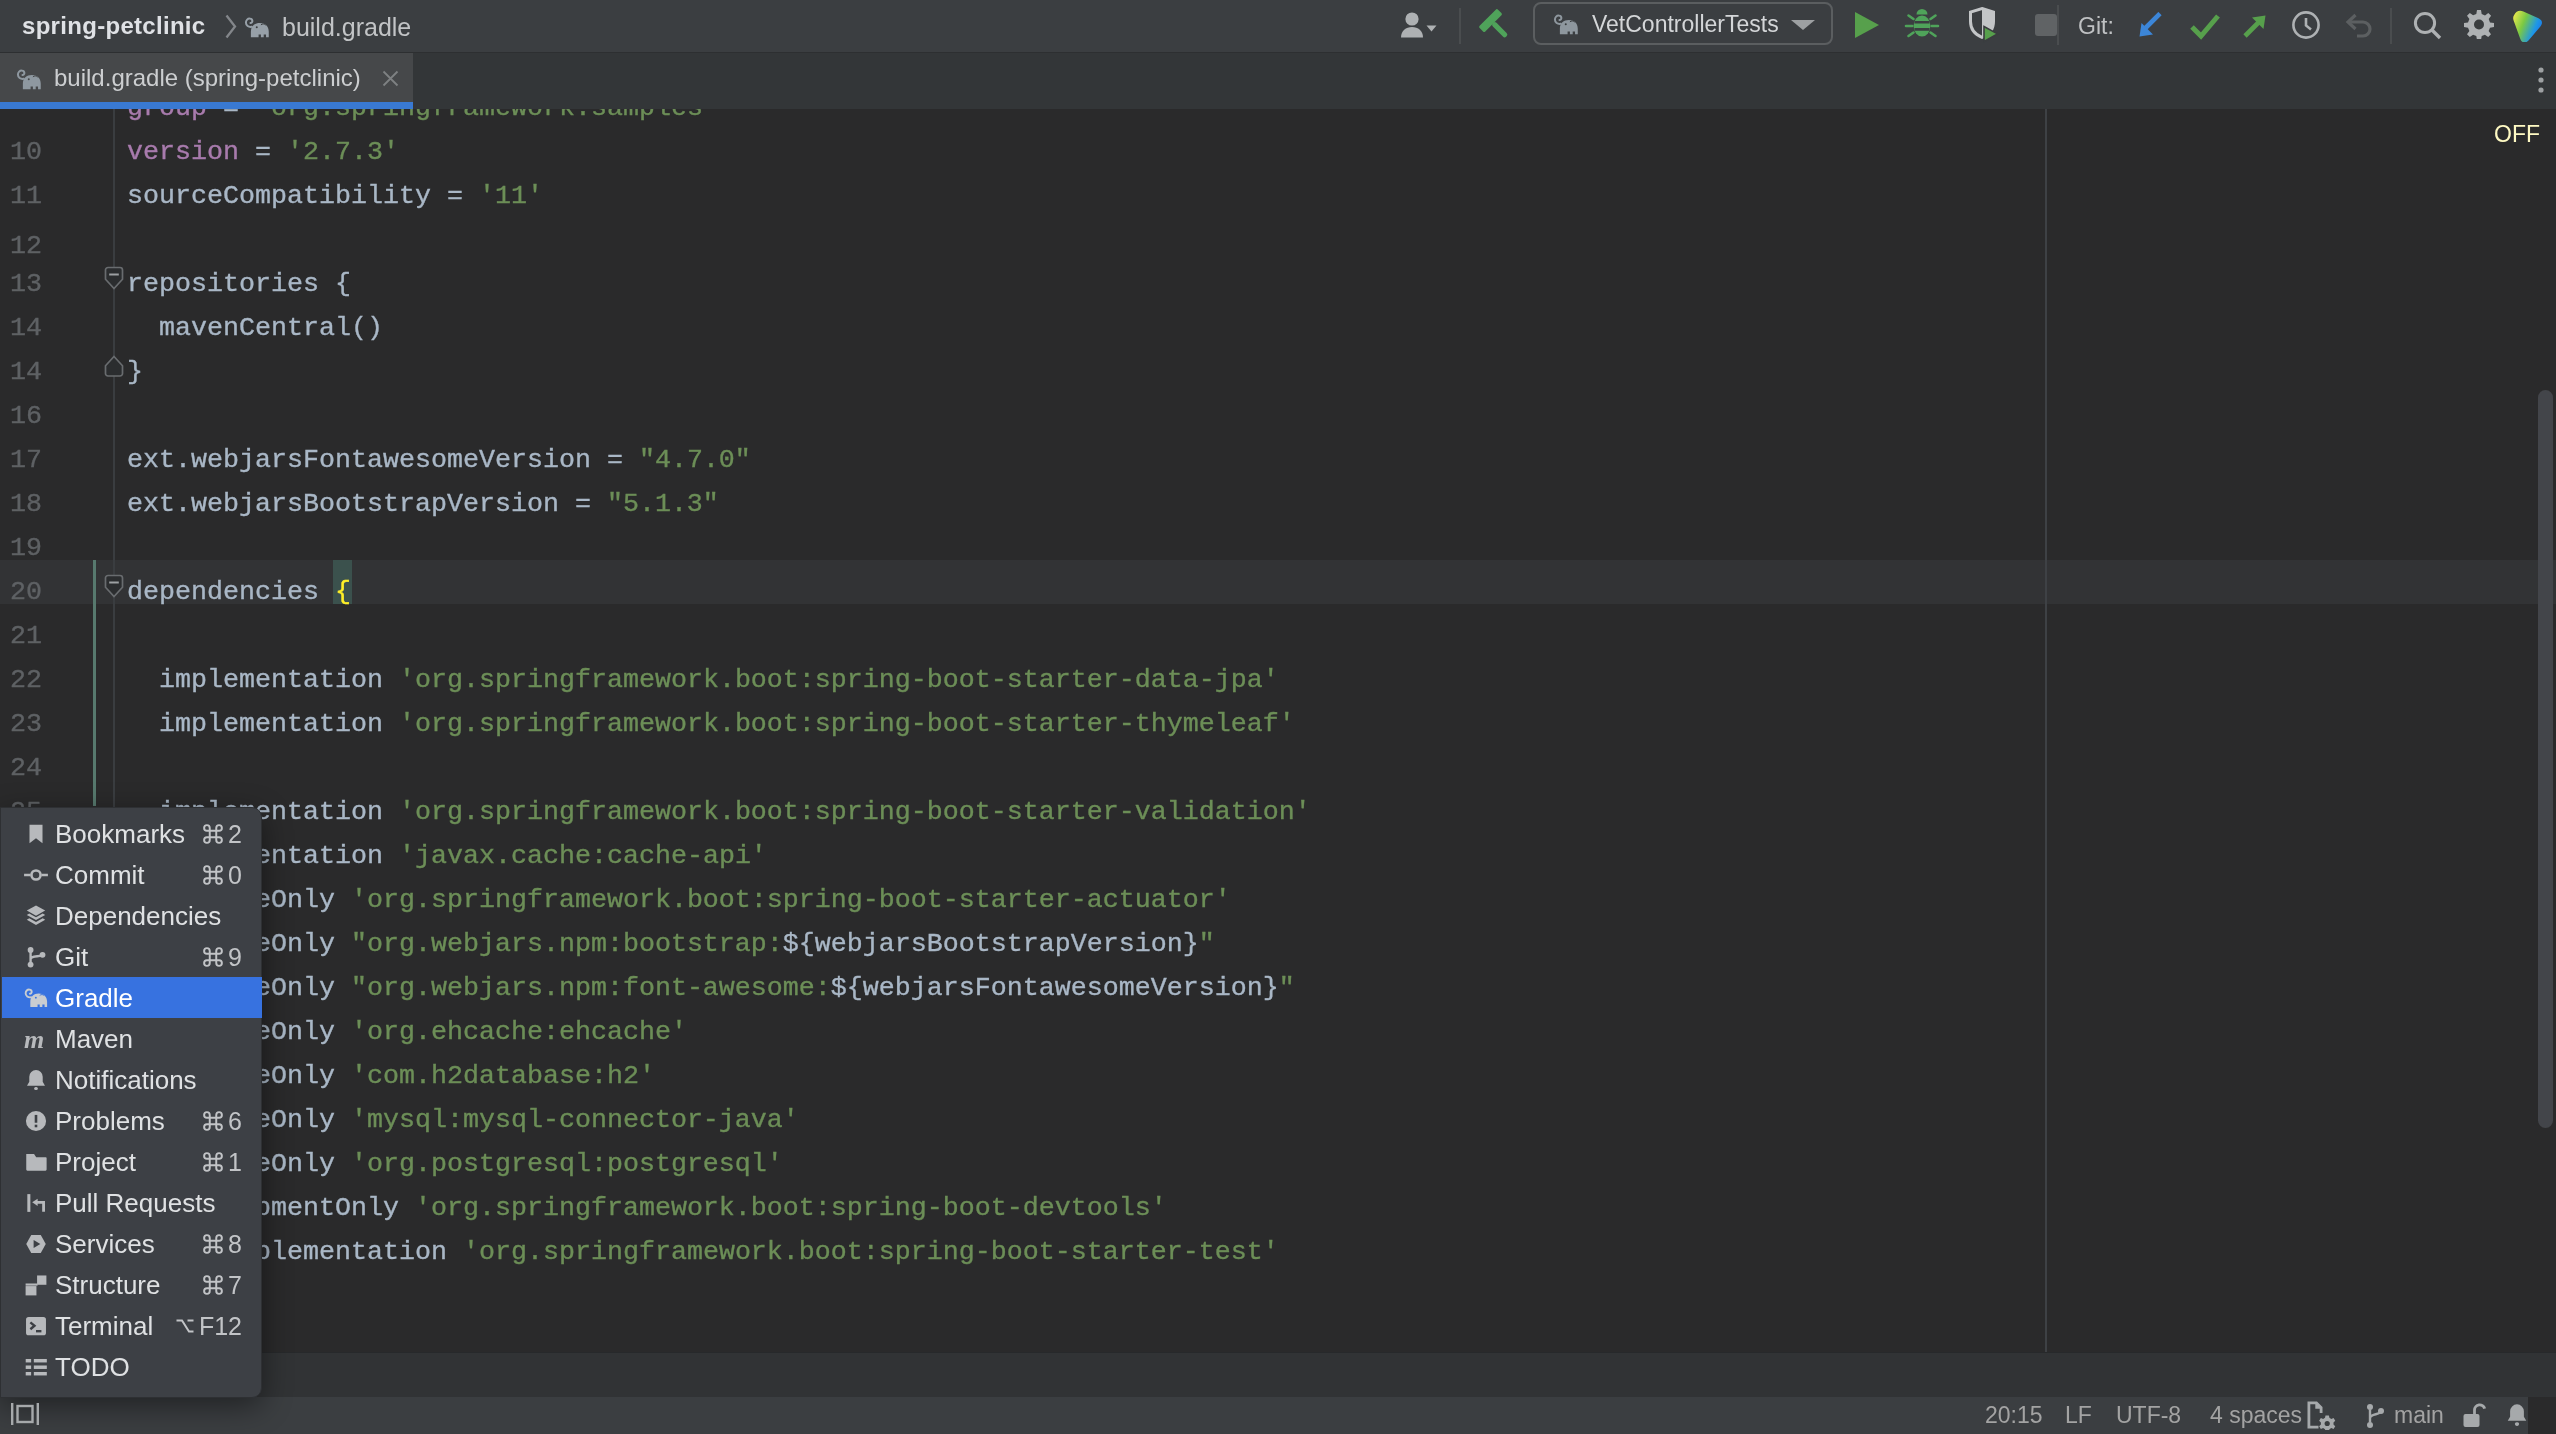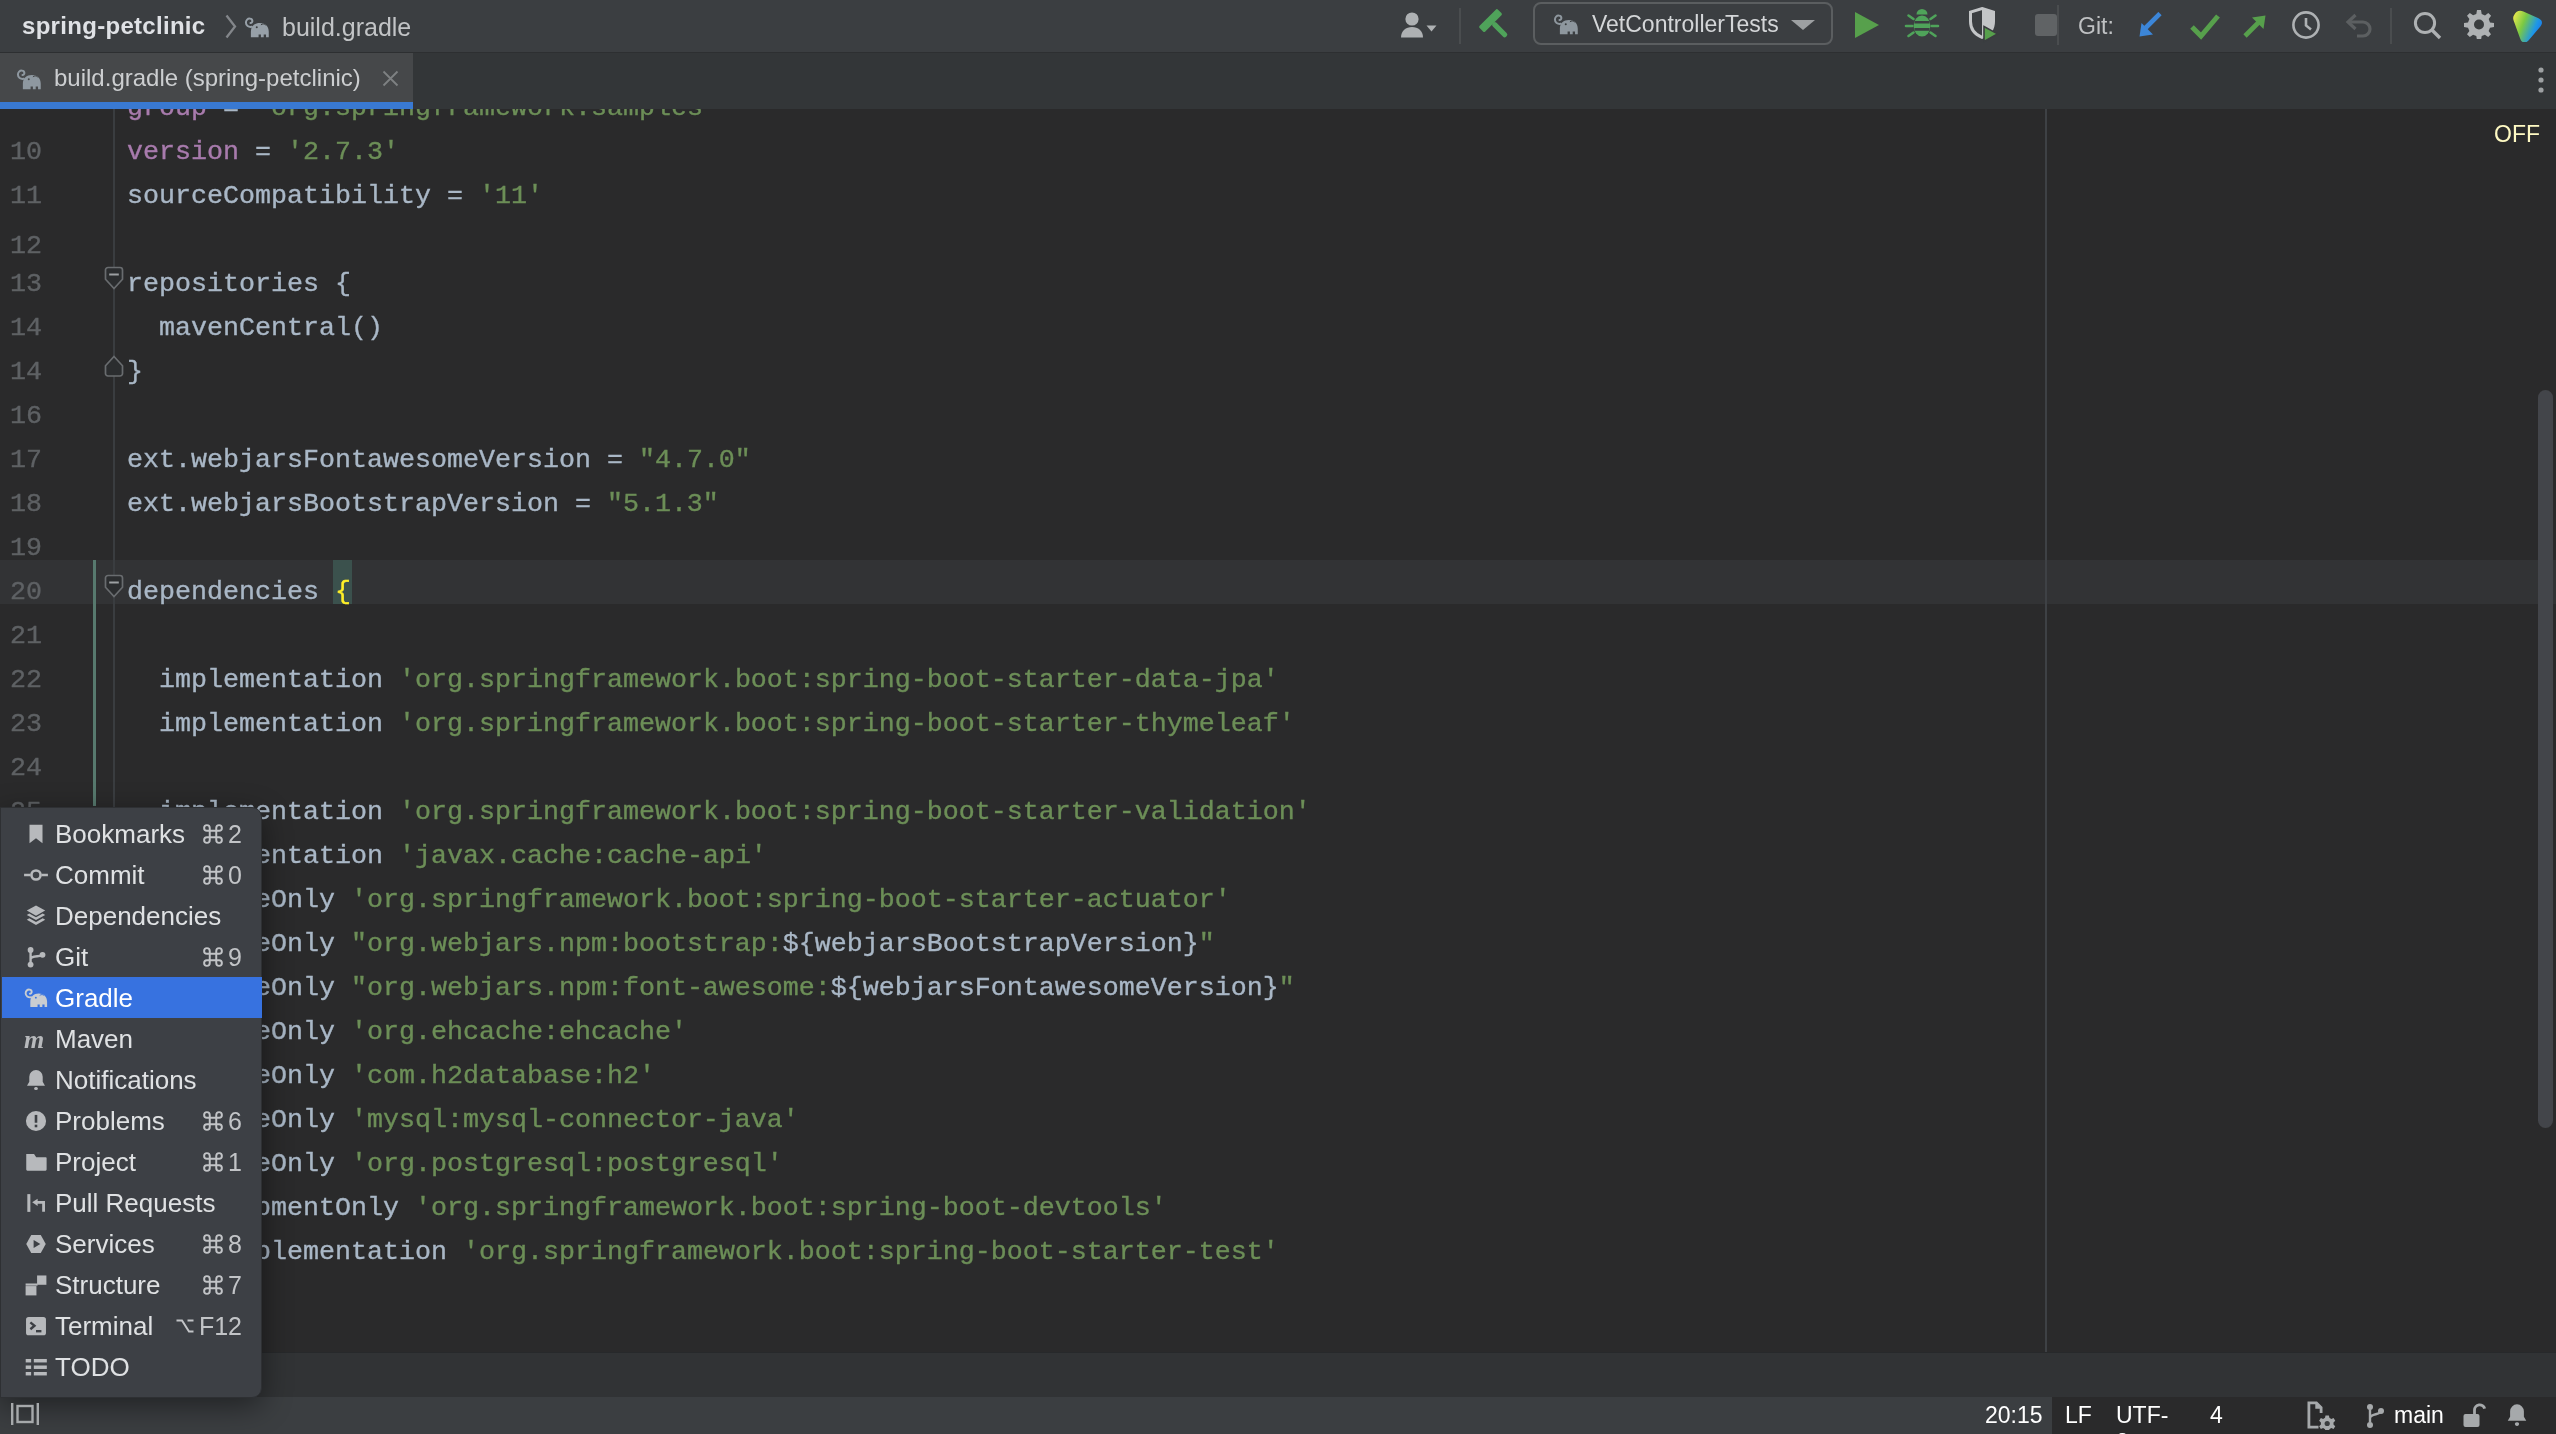--- a/index.html
+++ b/index.html
@@ -29,21 +29,21 @@
 #popup{position:absolute;left:0px;top:807px;width:262px;height:591px;background:#3D4045;border:1px solid #2E3033;border-radius:0 10px 10px 0;box-shadow:0 8px 30px rgba(0,0,0,.45)}
 .mi{position:absolute;left:1px;width:260px;height:41px}
 .mi .txt{position:absolute;left:53px;top:6px;font-size:26px;color:#DFE1E3}
 .mi .sc{position:absolute;right:20px;top:7px;font-size:25px;color:#C2C4C7;display:flex;align-items:center;height:28px}
 .mi .sc svg{position:static}
 .mi.sel{background:#3772E0;border-radius:0}
 .mi.sel .txt{color:#FFF}
 .mi svg{position:absolute;left:21px;top:8px}
 
 #strip{position:absolute;left:0;top:1352px;width:2556px;height:45px;background:#313335;border-top:1px solid #27292B}
-#status{position:absolute;left:0;top:1397px;width:2052px;height:37px;background:#3B3E41;font-size:23px;color:#ffffff}
+#status{position:absolute;left:0;top:1397px;width:2528px;height:37px;background:#3B3E41;font-size:23px;color:#a3a3a3}
 #status span{position:absolute;top:5px}
 </style></head>
 <body>
 <div id="titlebar">
   <span class="crumb1">spring-petclinic</span>
   <svg class="abs" style="left:224px;top:13px" width="14" height="27" viewBox="0 0 14 27">
       <path d="M2.5 2.5l8.5 11-8.5 11" fill="none" stroke="#83868A" stroke-width="2.3"></path>
     </svg>
   <span class="crumb2">build.gradle</span>
 </div>

